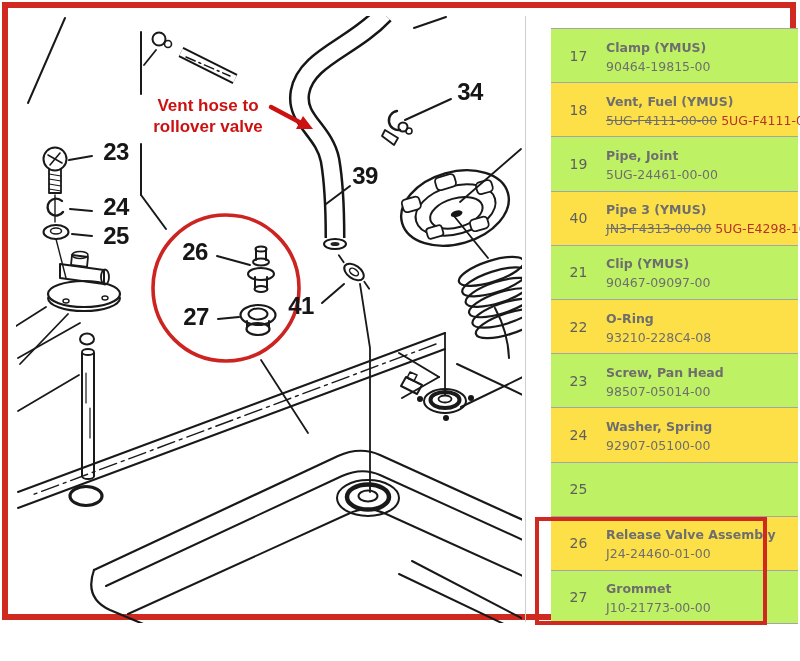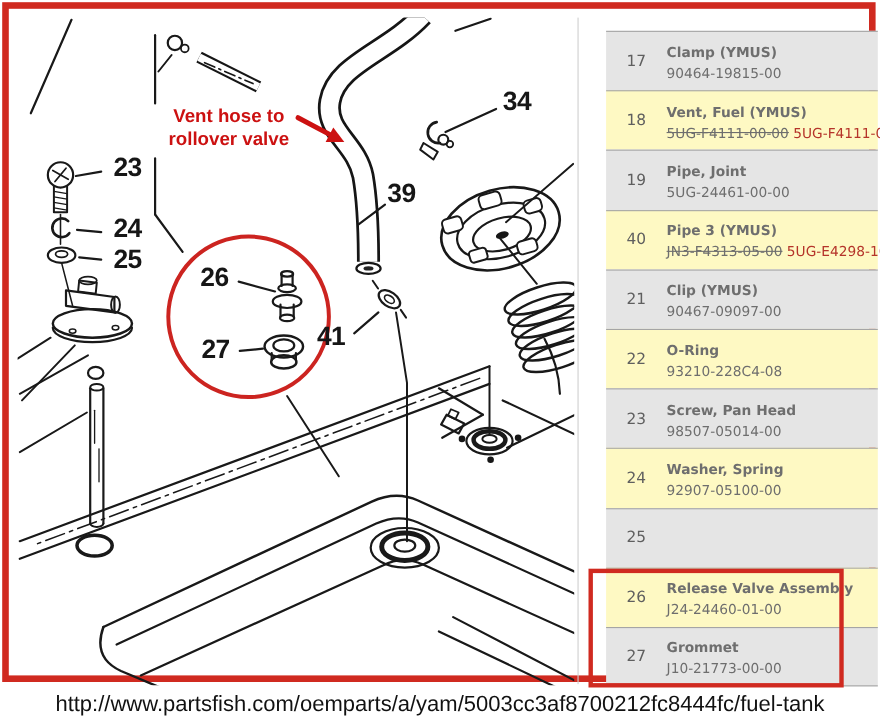--- a/index.html
+++ b/index.html
@@ -11,22 +11,22 @@
   .diagram-svg{position:absolute;left:8px;top:8px;}
   svg text.lbl{font-family:"Liberation Sans","DejaVu Sans",sans-serif;font-weight:bold;
                font-size:24px;fill:#161616;letter-spacing:-0.5px;}
   svg text.ann{font-family:"Liberation Sans","DejaVu Sans",sans-serif;font-weight:bold;
                font-size:17px;}
   
   .parts-panel{position:absolute;left:543px;top:20px;width:247px;}
   .prow{display:flex;align-items:center;height:54.2px;box-sizing:border-box;
         border-top:1px solid #a5a5a5;font-family:"DejaVu Sans","Liberation Sans",sans-serif;}
   .prow:last-child{border-bottom:1px solid #a5a5a5;}
-  .prow.gray{background:#e5e5e5;justify-content:space-between;}
-  .prow.white{background:#fef9c3;}
+  .prow.gray{background:#bef264;justify-content:space-between;}
+  .prow.white{background:#fde047;}
   .no{width:55px;text-align:center;font-size:14px;color:#5f5f5f;flex:0 0 55px;}
   .txt{flex:1;min-width:0;padding-right:20px;}
   .pname{font-size:12.5px;font-weight:bold;color:#6e6e6e;line-height:17px;white-space:nowrap;}
   .pn{font-size:12.5px;color:#6e6e6e;line-height:17px;white-space:nowrap;}
   .pn-old{text-decoration:line-through;color:#6e6e6e;}
   .pn-new{color:#b5342a;}
   .red-box{position:absolute;left:527px;top:509px;width:232px;height:108px;
            border:4px solid #d02a20;box-sizing:border-box;pointer-events:none;}
   .url-bar{position:absolute;left:0;top:620px;width:800px;height:41px;
            display:flex;align-items:center;justify-content:center;}
@@ -262,21 +262,21 @@
 
       <div class="prow gray">
         <span class="no">19</span>
         <span class="txt"><span class="pname">Pipe, Joint</span><br>
         <span class="pn"><span class="pn-main">5UG-24461-00-00</span></span></span>
       </div>
 
       <div class="prow white">
         <span class="no">40</span>
         <span class="txt"><span class="pname">Pipe 3 (YMUS)</span><br>
-        <span class="pn"><span class="pn-old">JN3-F4313-05-00</span>
+        <span class="pn"><span class="pn-old">JN3-F4313-00-00</span>
         <span class="pn-new">5UG-E4298-10-00</span></span></span>
       </div>
 
       <div class="prow gray">
         <span class="no">21</span>
         <span class="txt"><span class="pname">Clip (YMUS)</span><br>
         <span class="pn"><span class="pn-main">90467-09097-00</span></span></span>
       </div>
 
       <div class="prow white">
@@ -311,16 +311,13 @@
         <span class="no">27</span>
         <span class="txt"><span class="pname">Grommet</span><br>
         <span class="pn"><span class="pn-main">J10-21773-00-00</span></span></span>
       </div>
 
     </div>
 
     <div class="red-box"></div>
   </div>
 
-  <div class="url-bar">
-    <span class="url-text">http://www.partsfish.com/oemparts/a/yam/5003cc3af8700212fc8444fc/fuel-tank</span>
-  </div>
 </div>
 
 </body></html>

